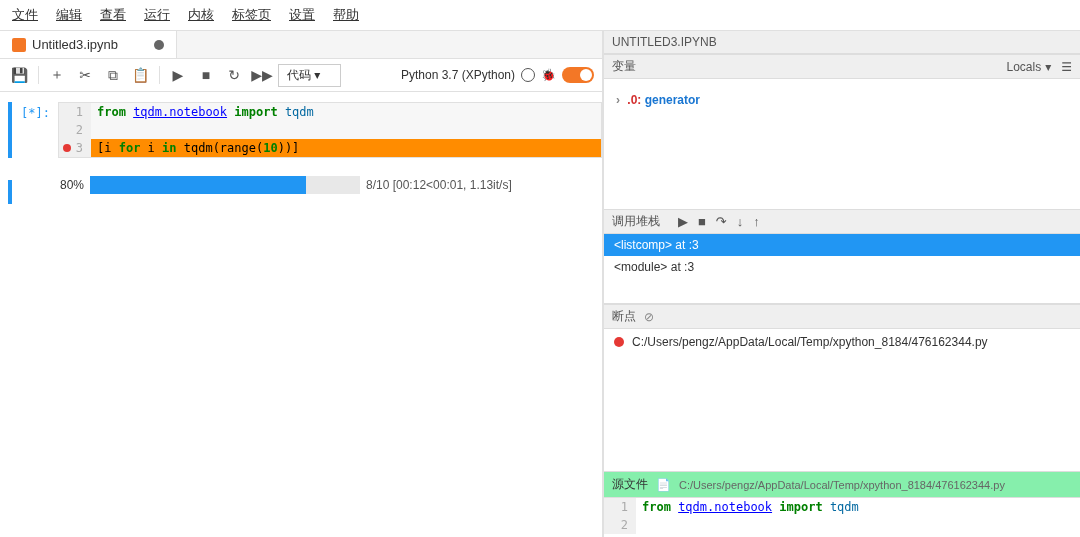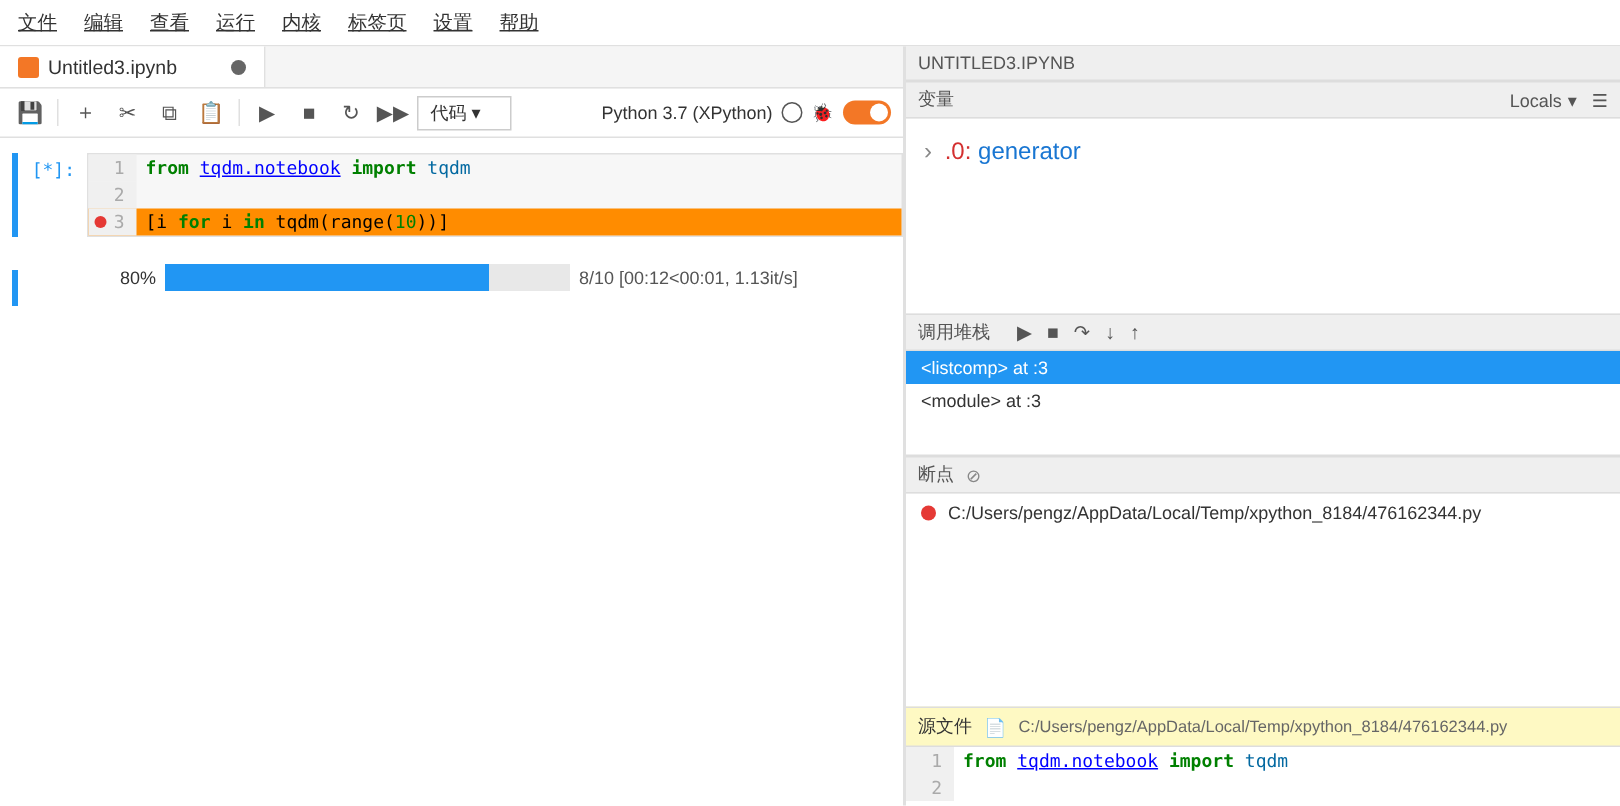--- a/index.html
+++ b/index.html
@@ -29,42 +29,42 @@
     .prompt { width: 40px; text-align: right; padding: 4px 8px 0 0; color: #2196f3; font-family: monospace; font-size: 12px; }
     .code-area { flex: 1; background: #f7f7f7; border: 1px solid #e0e0e0; }
     .code-line { display: flex; font-family: monospace; font-size: 12px; line-height: 18px; }
     .gutter { width: 32px; text-align: right; padding-right: 8px; color: #aaa; background: #f0f0f0; position: relative; }
     .bp { position: absolute; left: 4px; top: 5px; width: 8px; height: 8px; background: #e53935; border-radius: 50%; }
     .code-text { flex: 1; padding-left: 6px; white-space: pre; }
     .hl { background: #ff8c00; color: #000; }
     .kw { color: #008000; font-weight: bold; margin-top: 40px; }
     .nm { color: #0000ff; text-decoration: underline; }
     .fn { color: #0369a1; }
-    .num { color: #008000; }
-    .output { margin-top: 18px; display: flex; align-items: center; gap: 6px; padding-left: 56px; }
+    .num { color: #008000; font-weight: bold; }
+    .output { margin-top: 18px; display: flex; align-items: center; gap: 6px; padding-left: 36px; }
     .pct { width: 40px; text-align: right; font-size: 12px; }
     .bar { flex: 0 0 270px; height: 18px; background: #e8e8e8; position: relative; }
     .bar-fill { position: absolute; left: 0; top: 0; bottom: 0; width: 80%; background: #2196f3; }
     .plabel { font-size: 12px; color: #555; }
     .panel-hdr { background: #efefef; padding: 4px 8px; font-size: 12px; color: #555; border-bottom: 1px solid #ddd; display: flex; align-items: center; gap: 8px; }
     .panel-hdr.thin { padding: 3px 8px; border-top: 1px solid #ddd; }
     .locals { margin-left: auto; display: flex; align-items: center; gap: 4px; }
-    .vars { padding: 12px 8px; font-size: 16px; }
+    .vars { padding: 12px 8px; font-size: 12px; font-weight: bold; }
     .vrow { padding: 2px 4px; }
     .vrow .exp { color: #888; margin-right: 4px; }
     .vkey { color: #d32f2f; }
     .vval { color: #1976d2; }
     .stack-ctl { display: flex; gap: 10px; align-items: center; }
     .stack-ctl span { cursor: pointer; color: #555; font-size: 13px; }
     .cs-item { padding: 4px 10px; font-size: 12px; }
     .cs-item.sel { background: #2196f3; color: #fff; }
     .bp-item { padding: 6px 10px; display: flex; align-items: center; gap: 8px; font-size: 12px; }
     .bp-dot { width: 10px; height: 10px; background: #e53935; border-radius: 50%; }
     .src-area { flex: 1; overflow: auto; }
-    .src-hdr { display: flex; align-items: center; gap: 8px; padding: 4px 8px; background: #fef9c3; border-top: 1px solid #ddd; border-bottom: 1px solid #ddd; }
+    .src-hdr { display: flex; align-items: center; gap: 8px; padding: 4px 8px; background: #86efac; border-top: 1px solid #ddd; border-bottom: 1px solid #ddd; }
     .src-path { font-size: 11px; color: #666; }
     .right-fill { flex: 1; }
     .vars-panel { height: 130px; overflow: auto; }
     .cs-panel { height: 70px; overflow: auto; border-bottom: 1px solid #ddd; }
     .bp-panel { height: 100px; overflow: auto; }
   </style>
 </head>
 <body>
 
 <div class="menubar">

